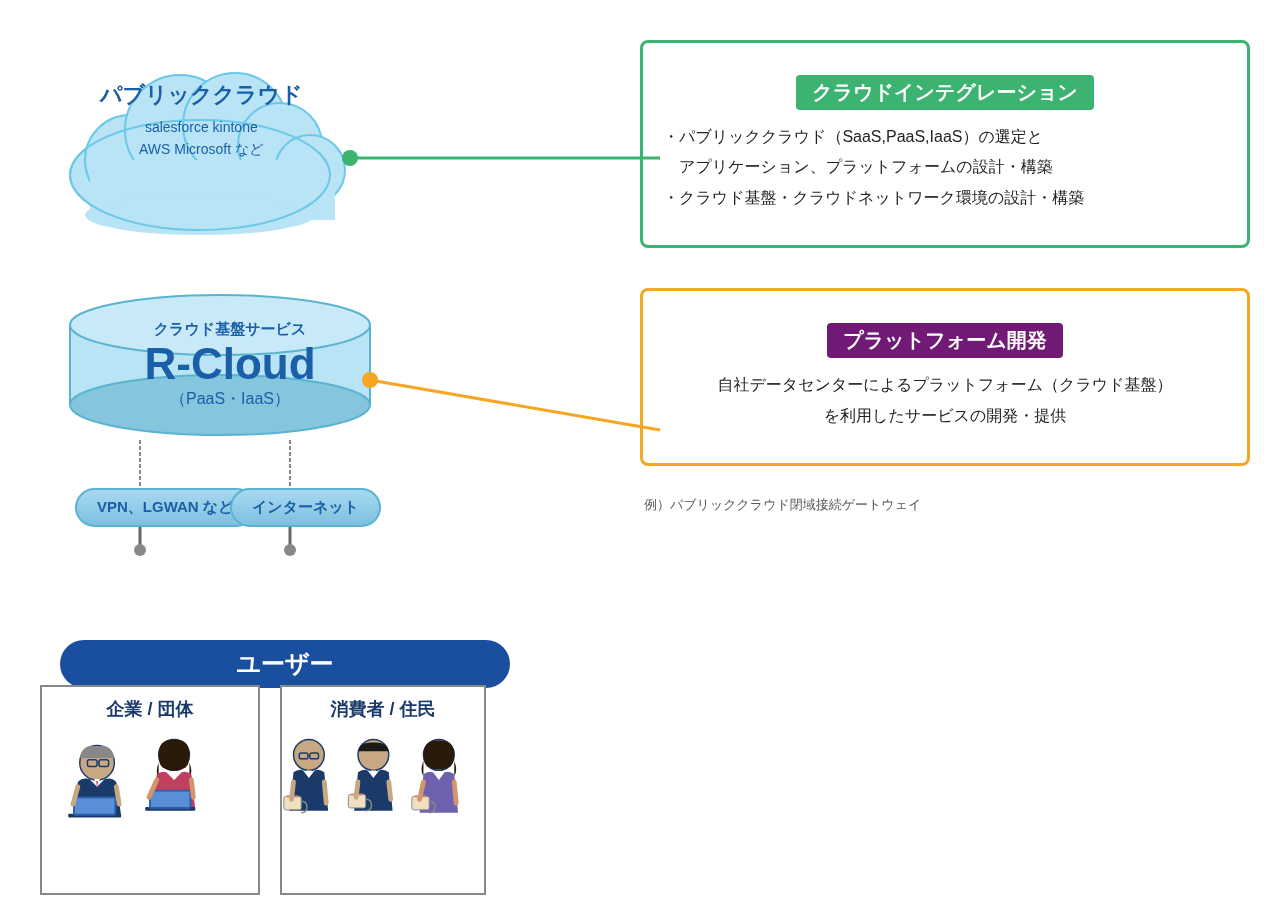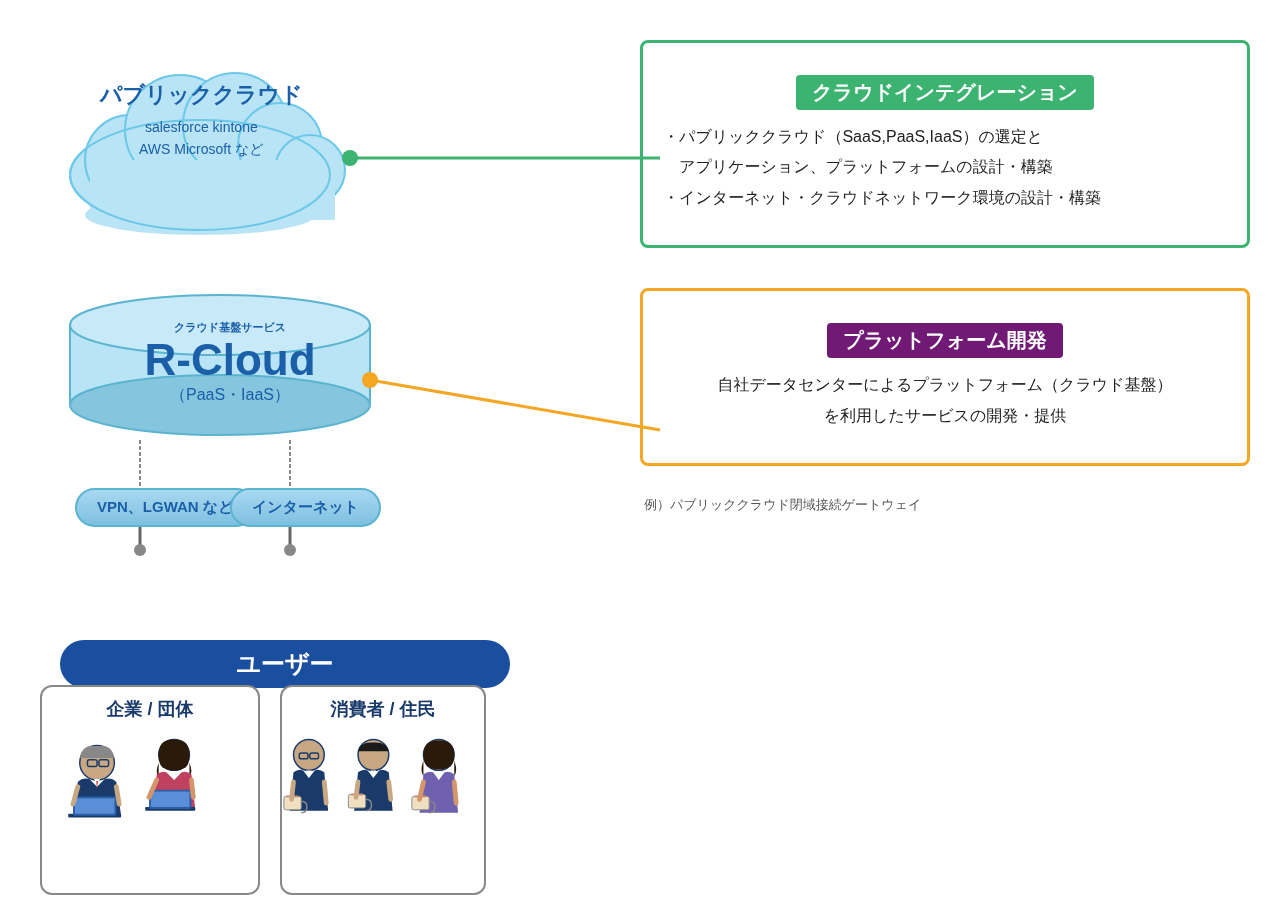--- a/index.html
+++ b/index.html
@@ -77,21 +77,21 @@
       top: 685px;
       left: 40px;
       display: flex;
       gap: 20px;
     }
 
     .user-box {
       width: 220px;
       height: 210px;
       border: 2px solid #888;
-      border-radius: 12px;
+      border-radius: 0;
       padding: 10px;
       background: #fff;
       display: flex;
       flex-direction: column;
       align-items: center;
     }
 
     .user-box-title {
       font-size: 18px;
       font-weight: bold;
@@ -210,21 +210,21 @@
 
   <div style="position:absolute; top:80px; left:100px; text-align:center; z-index:5;">
     <div class="cloud-title">パブリッククラウド</div>
     <div class="cloud-subtitle">
       <span>salesforce  kintone</span><br>
       <span>AWS  Microsoft  など</span>
     </div>
   </div>
 
   <div style="position:absolute; top:320px; left:80px; width:300px; text-align:center; z-index:5;">
-    <div style="font-size:11px; font-weight:bold; color:#1a5fa8;">クラウド基盤サービス</div>
+    <div style="font-size:15px; font-weight:bold; color:#1a5fa8;">クラウド基盤サービス</div>
     <div style="font-size:44px; font-weight:bold; color:#1a5fa8;">R-Cloud</div>
     <div style="font-size:16px; color:#1a5fa8;">（PaaS・IaaS）</div>
   </div>
 
   <div class="pill" style="position:absolute; top:488px; left:75px; z-index:5;">VPN、LGWAN など</div>
 
   <div class="pill" style="position:absolute; top:488px; left:230px; z-index:5;">インターネット</div>
 
   <div class="user-bar">
     <span>ユーザー</span>
@@ -340,21 +340,21 @@
 
   <div class="info-boxes">
 
     <div class="info-box info-box-green">
       <div style="text-align:center;">
         <span class="info-box-header info-box-header-green">クラウドインテグレーション</span>
       </div>
       <div class="info-box-content">
         <span>・パブリッククラウド（SaaS,PaaS,IaaS）の選定と</span><br>
         <span>　アプリケーション、プラットフォームの設計・構築</span><br>
-        <span>・インターネット・クラウドネットワーク環境の設計・構築</span>
+        <span>・クラウド基盤・クラウドネットワーク環境の設計・構築</span>
       </div>
     </div>
 
     <div class="info-box info-box-orange" style="margin-top:40px;">
       <div style="text-align:center;">
         <span class="info-box-header info-box-header-orange">プラットフォーム開発</span>
       </div>
       <div class="info-box-content" style="text-align:center;">
         <span>自社データセンターによるプラットフォーム（クラウド基盤）</span><br>
         <span>を利用したサービスの開発・提供</span>

